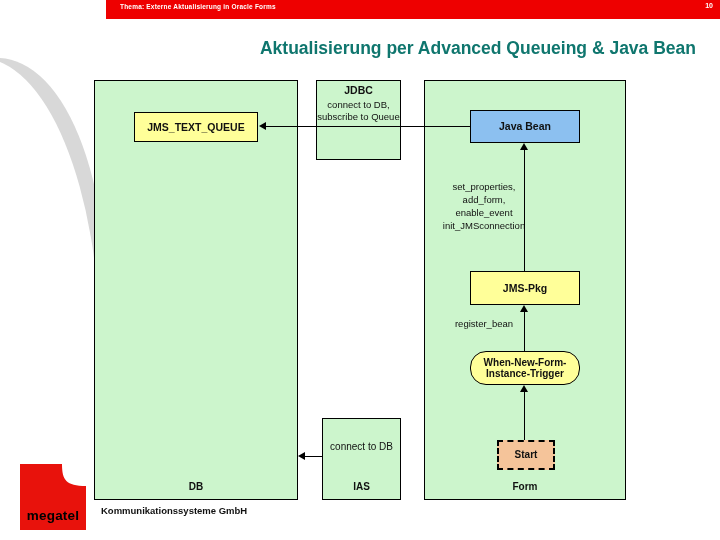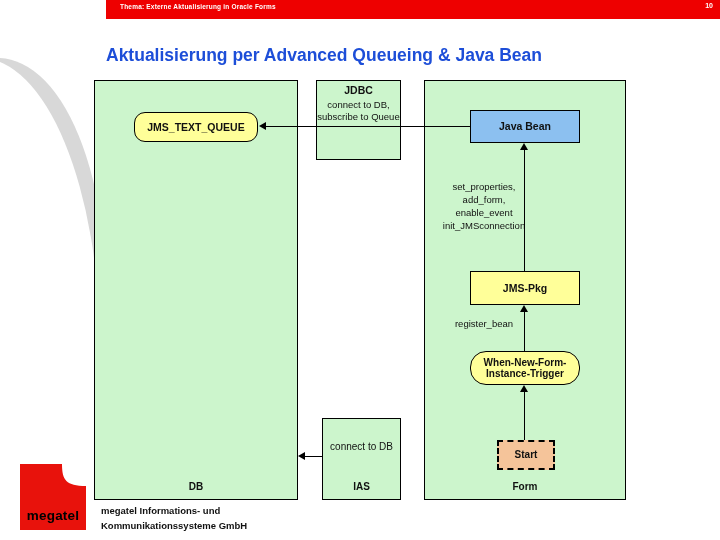--- a/index.html
+++ b/index.html
@@ -39,23 +39,23 @@
     position:absolute;right:7px;top:2px;
     font-size:7px;font-weight:bold;color:#ffffff;
   }
   #header-underline{
     position:absolute;left:106px;top:19px;width:614px;height:2px;
     background:#ffffff;z-index:6;
   }
 
   
   #slide-title{
-    position:absolute;left:106px;top:45px;width:590px;
-    text-align:left;
-    font-size:17.5px;font-weight:bold;color:#1d4ed8;
+    position:absolute;left:106px;top:38px;width:590px;
+    text-align:right;
+    font-size:17.5px;font-weight:bold;color:#0f766e;
     z-index:5;white-space:nowrap;
   }
 
   
   #diagram{
     position:absolute;left:0;top:0;width:720px;height:540px;z-index:4;
   }
   .panel{
     position:absolute;background:#ccf5cc;border:1px solid #000000;
     box-sizing:border-box;
@@ -139,21 +139,21 @@
   <div class="caption" style="left:94px;top:481px;width:204px;">DB</div>
 
   <div class="panel" style="left:316px;top:80px;width:85px;height:80px;"></div>
 
   <div class="panel" style="left:322px;top:418px;width:79px;height:82px;"></div>
   <div class="caption" style="left:322px;top:481px;width:79px;">IAS</div>
 
   <div class="panel" style="left:424px;top:80px;width:202px;height:420px;"></div>
   <div class="caption" style="left:424px;top:481px;width:202px;">Form</div>
 
-  <div class="node yellow" style="left:134px;top:112px;width:124px;height:30px;font-size:10.5px;border-radius:11px;">
+  <div class="node yellow" style="left:134px;top:112px;width:124px;height:30px;font-size:10.5px;">
     <span>JMS_TEXT_QUEUE</span>
   </div>
 
   <div class="caption" style="left:316px;top:84px;width:85px;font-size:10.5px;">JDBC</div>
   <div class="edge-label" style="left:308px;top:99px;width:101px;">connect to DB,</div>
   <div class="edge-label" style="left:303px;top:111px;width:111px;">subscribe to Queue</div>
 
   <div class="node yellow" style="left:470px;top:271px;width:110px;height:34px;font-size:10.5px;">
     <span>JMS-Pkg</span>
   </div>
@@ -196,15 +196,14 @@
   <div class="arrow-left" style="left:298px;top:452px;"></div>
 </div>
 
 <div id="footer-white"></div>
 <div id="footer-rule"></div>
 
 <div id="logo"></div>
 <div id="logo-text">megatel</div>
 
 <div id="footer-company">
-  <div>megatel Informations- und</div>
   <div>Kommunikationssysteme GmbH</div>
 </div>
 
 </body></html>

